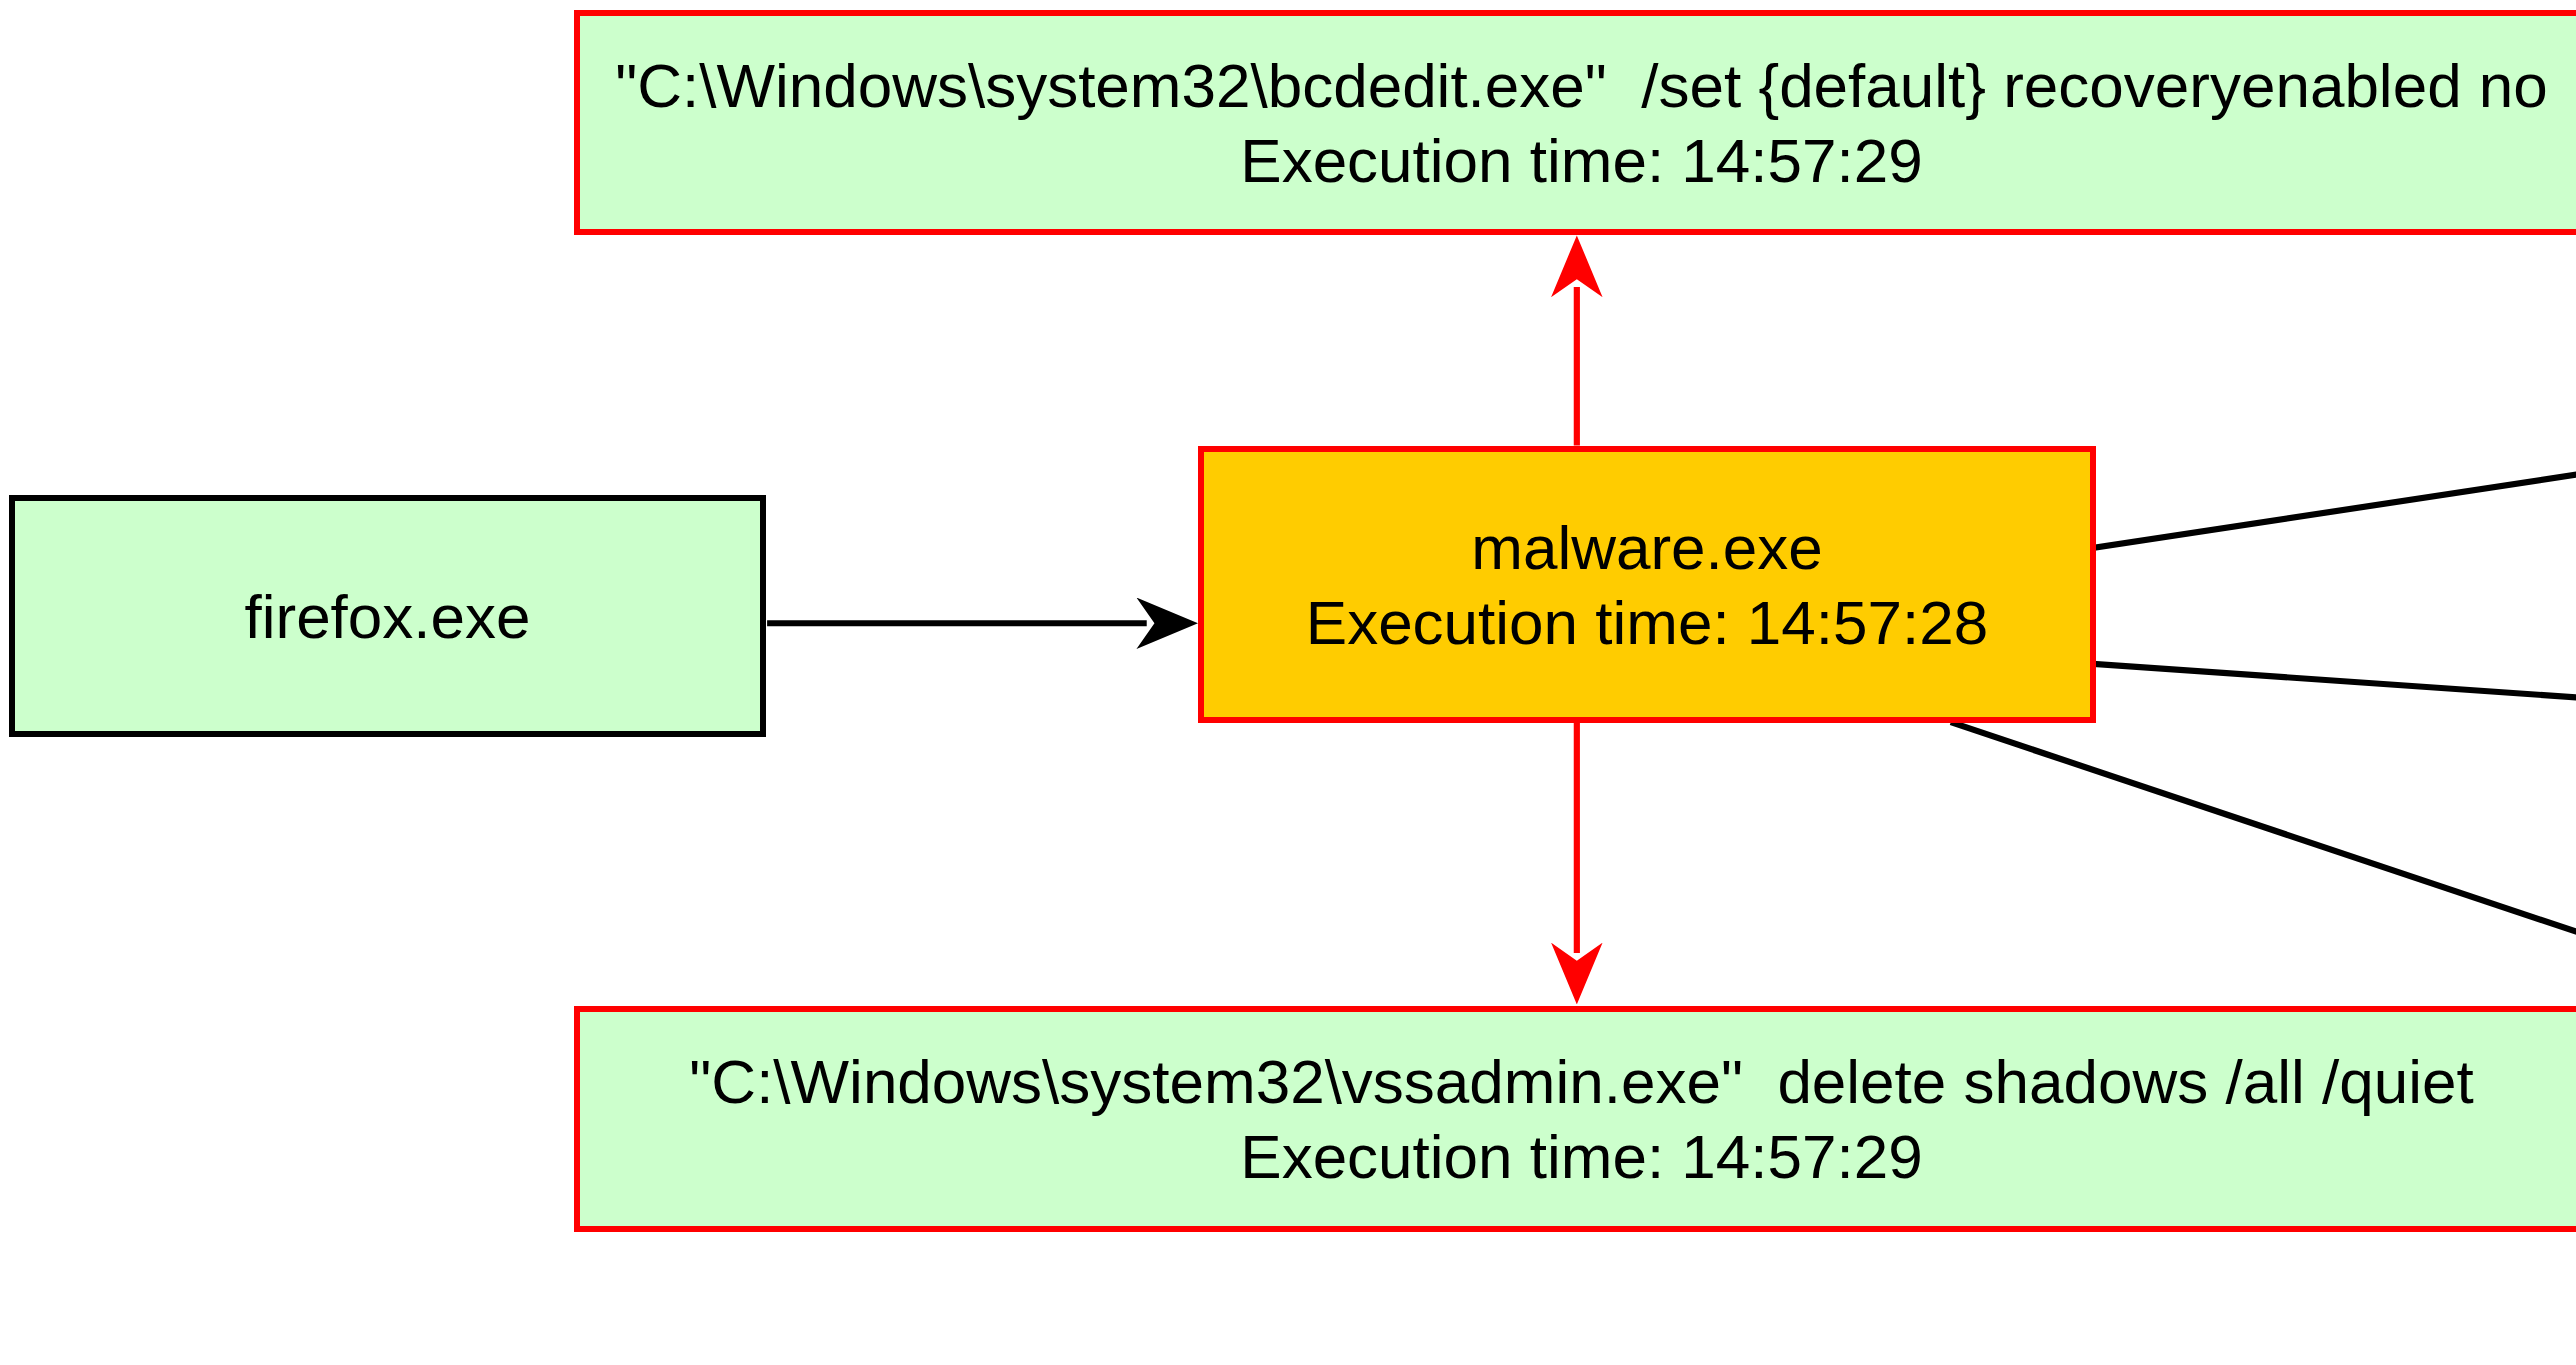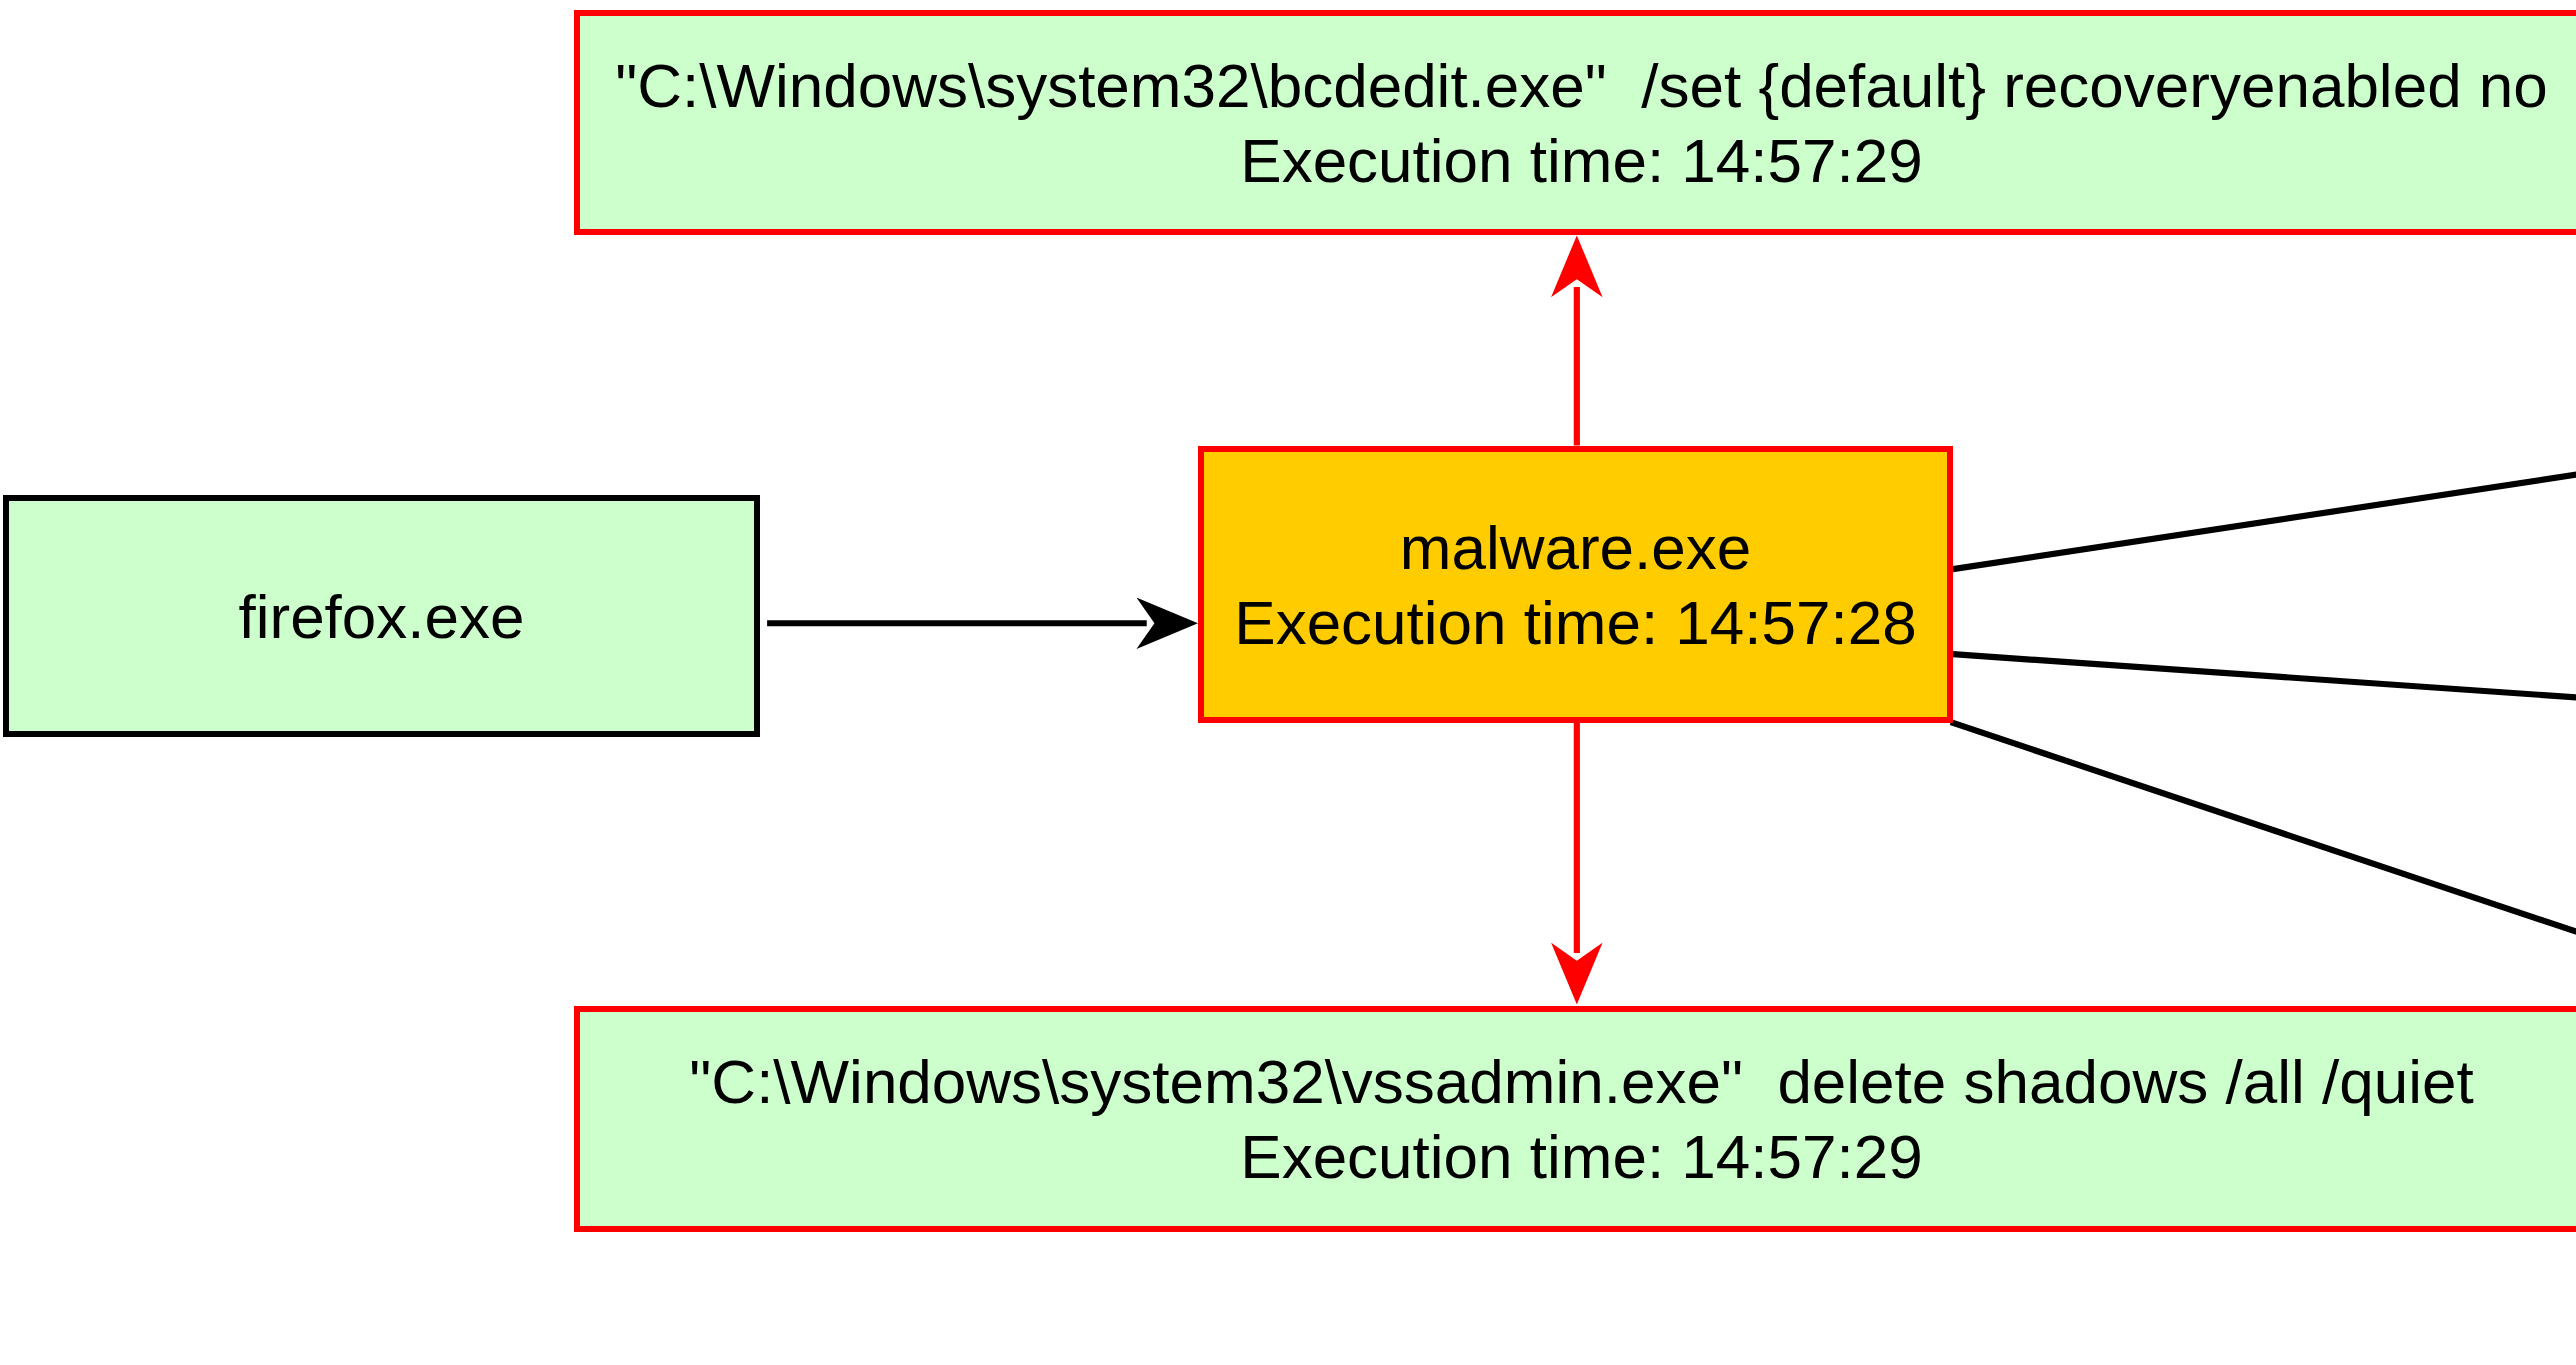--- a/index.html
+++ b/index.html
@@ -27,22 +27,22 @@
     line-height: 75px;
     color: #000000;
     white-space: pre;
   }
   .fill-green  { background: #ccffcc; }
   .fill-orange { background: #ffcc00; }
   .border-red   { border: 6.2px solid #ff0000; }
   .border-black { border: 6.2px solid #000000; }
 
   .node-bcdedit  { left: 574px; top: 10.3px;   width: 2015px; height: 225px; }
-  .node-firefox  { left: 3px;   top: 495px;  width: 757px; height: 242px; }
-  .node-malware  { left: 1198px; top: 446px;  width: 755px; height: 277px; }
+  .node-firefox  { left: 9px;   top: 495px;  width: 757px; height: 242px; }
+  .node-malware  { left: 1198px; top: 446px;  width: 898px; height: 277px; }
   .node-vssadmin { left: 574px; top: 1006px; width: 2015px; height: 226px; }
   #edge-layer {
     position: absolute;
     left: 0;
     top: 0;
     width: 3916px;
     height: 1365px;
     pointer-events: none;
   }
   .edge-black { stroke: #000000; stroke-width: 12px; fill: none; }

